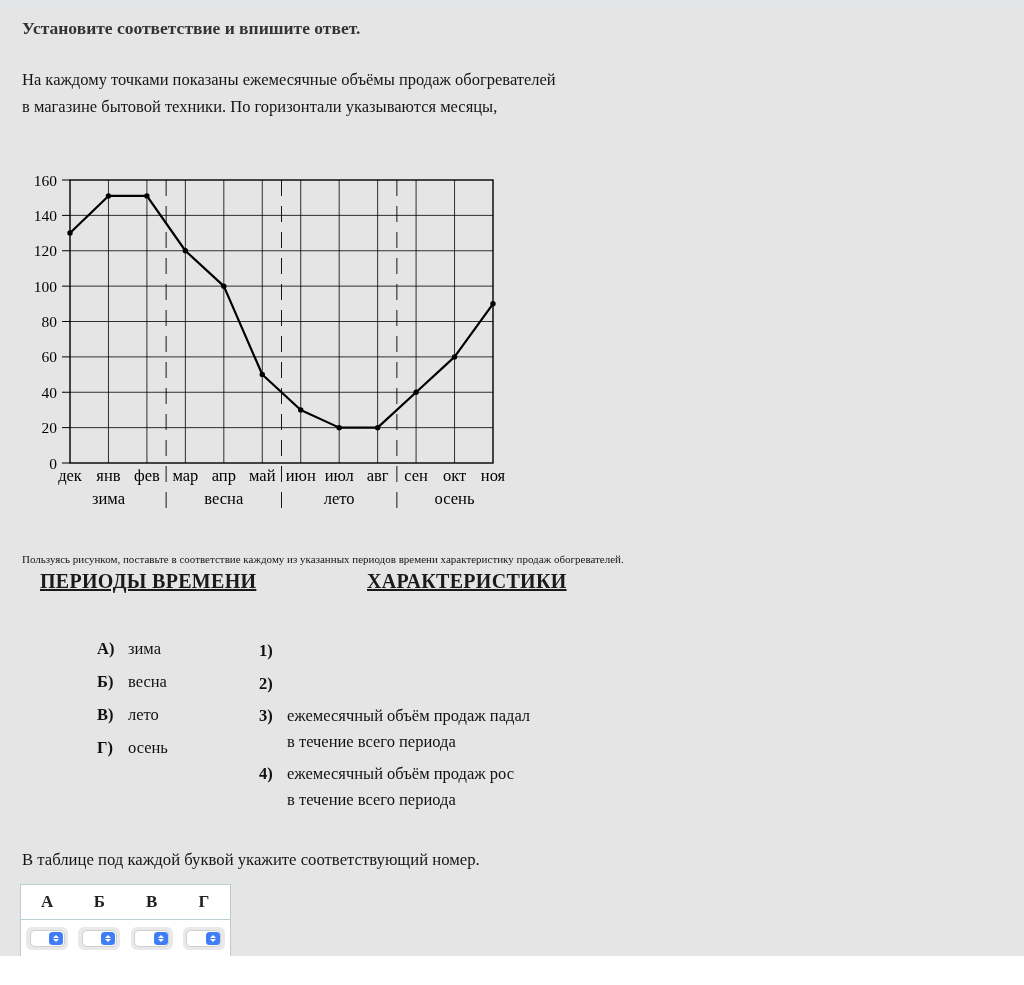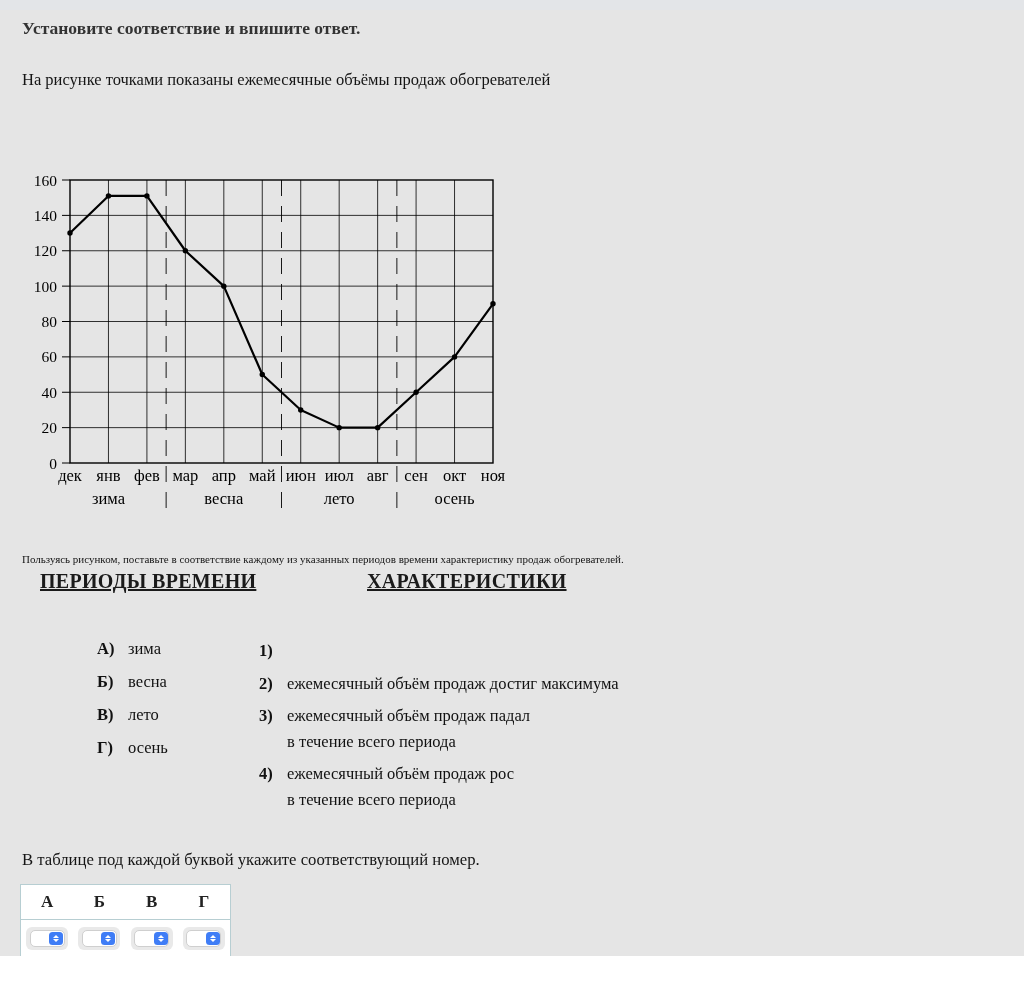--- a/index.html
+++ b/index.html
@@ -79,21 +79,21 @@
   }
 </style>
 </head>
 <body>
 
 <div class="page">
   <div class="topbar"></div>
 
   <div class="title">Установите соответствие и впишите ответ.</div>
 
-  <div class="intro"><span>На рисунке точками показаны ежемесячные объёмы продаж обогревателей</span><br><br></div>
+  <div class="intro"><span>На каждому точками показаны ежемесячные объёмы продаж обогревателей</span><br><span>в магазине бытовой техники. По горизонтали указываются месяцы,</span><br></div>
 
   <div class="chart-wrap">
     <svg width="500" height="360" viewBox="0 0 500 360">
         <line x1="42" y1="298" x2="50" y2="298" stroke="#000" stroke-width="1"></line>
         <text x="37" y="303.5" text-anchor="end" font-size="15.5">0</text>
         <line x1="42" y1="262.625" x2="50" y2="262.625" stroke="#000" stroke-width="1"></line>
         <line x1="50" y1="262.625" x2="473" y2="262.625" stroke="#000" stroke-width="0.8"></line>
         <text x="37" y="268.125" text-anchor="end" font-size="15.5">20</text>
         <line x1="42" y1="227.25" x2="50" y2="227.25" stroke="#000" stroke-width="1"></line>
         <line x1="50" y1="227.25" x2="473" y2="227.25" stroke="#000" stroke-width="0.8"></line>
@@ -183,21 +183,20 @@
         <span class="period-letter">Г)</span>
         <span>осень</span>
       </div>
     </div>
   <div class="chars">
       <div class="char-row">
         <span class="char-num">1)</span>
       </div>
       <div class="char-row">
         <span class="char-num">2)</span>
-        <div class="char-text">ежемесячный объём продаж достиг максимума</div>
       </div>
       <div class="char-row">
         <span class="char-num">3)</span>
         <div class="char-text">ежемесячный объём продаж падал<br>в течение всего периода</div>
       </div>
       <div class="char-row">
         <span class="char-num">4)</span>
         <div class="char-text">ежемесячный объём продаж рос<br>в течение всего периода</div>
       </div>
     </div>

